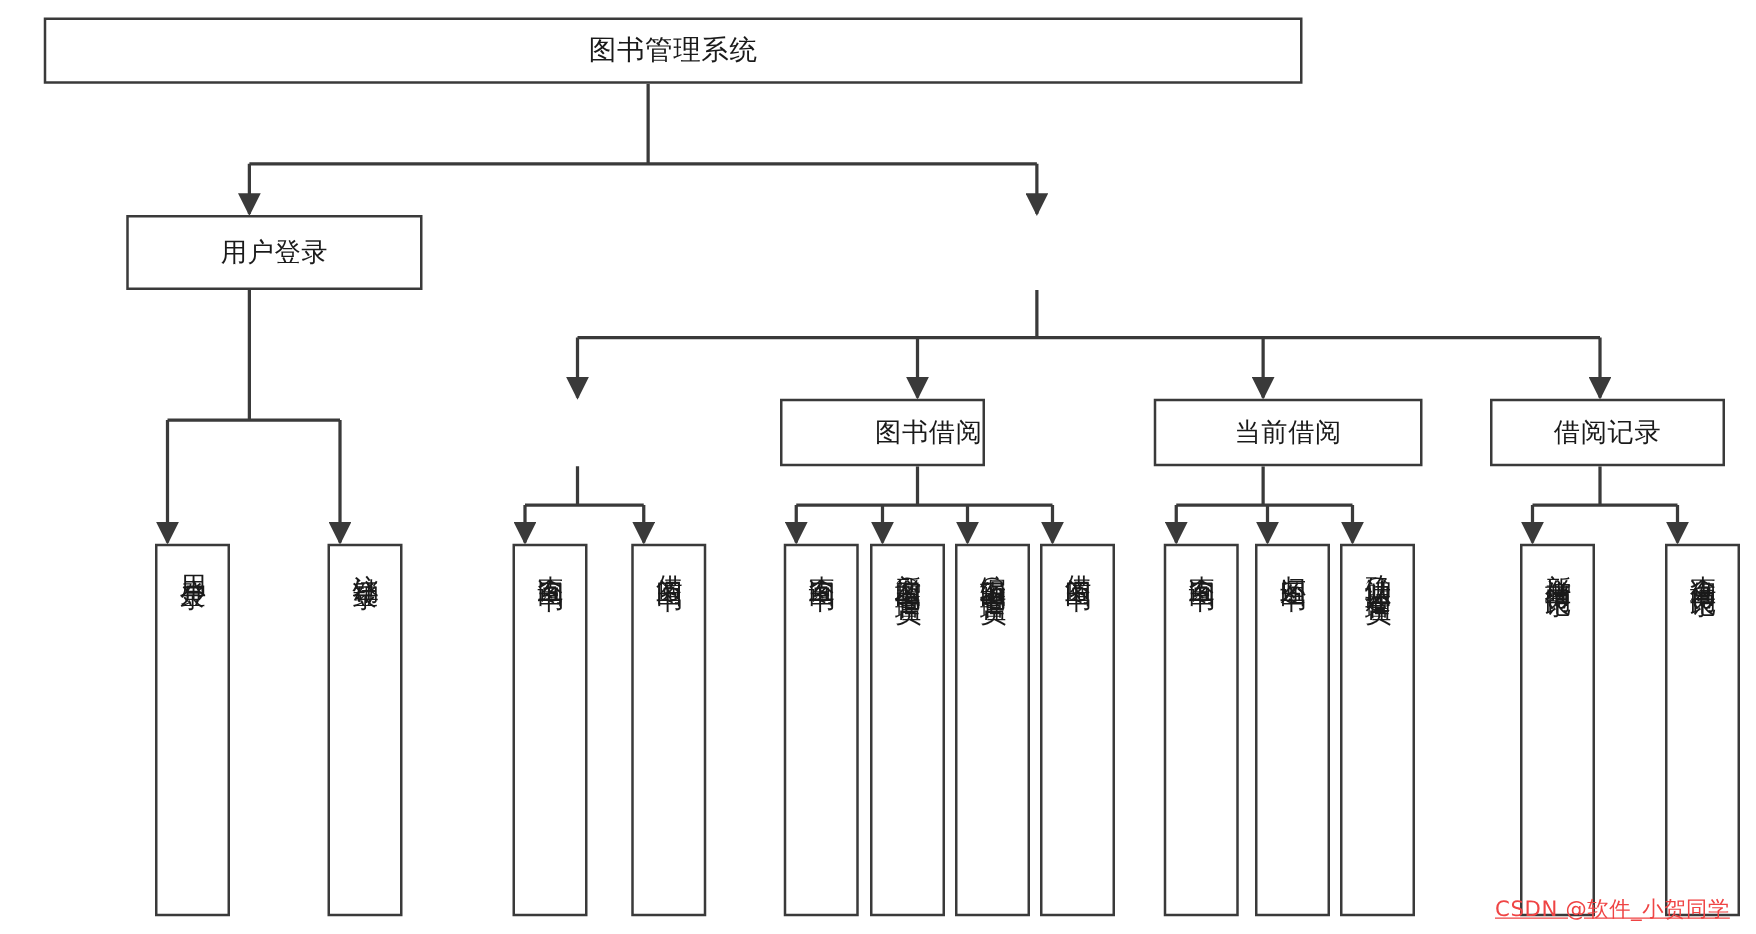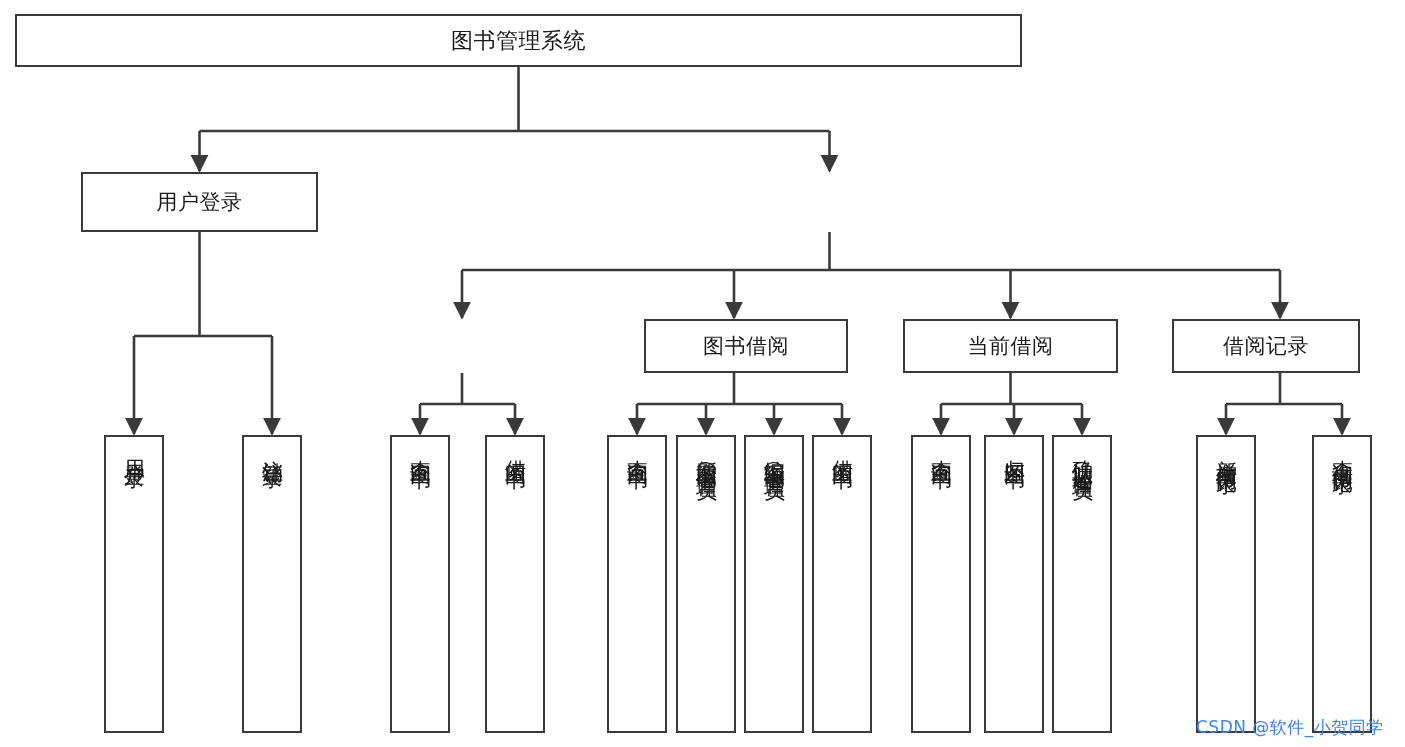--- a/index.html
+++ b/index.html
@@ -28,20 +28,21 @@
   }
   .node {
     position: absolute;
     box-sizing: border-box;
     background: #ffffff;
     border: 2px solid #3a3a3a;
     display: flex;
     align-items: center;
     justify-content: center;
     overflow: hidden;
+    margin-left: 20px;
   }
   .node .label {
     color: #1a1a1a;
     text-align: center;
     line-height: 1.18;
     letter-spacing: 0.5px;
     white-space: nowrap;
   }
   .node.horiz .label {
     font-size: 21px;
@@ -119,21 +120,21 @@
   </svg>
 
   <div class="node root horiz" style="left: 15px; top: 14px; width: 1007px; height: 53px;">
     <span class="label">图书管理系统</span>
   </div>
 
   <div class="node horiz" style="left: 81px; top: 172px; width: 237px; height: 60px;">
     <span class="label">用户登录</span>
   </div>
 
-  <div class="node horiz" style="left: 644px; top: 319px; width: 204px; height: 54px;">
+  <div class="node horiz" style="left: 604px; top: 319px; width: 164px; height: 54px; justify-content: flex-end;">
     <span class="label">图书借阅</span>
   </div>
   <div class="node horiz" style="left: 903px; top: 319px; width: 215px; height: 54px;">
     <span class="label">当前借阅</span>
   </div>
   <div class="node horiz" style="left: 1172px; top: 319px; width: 188px; height: 54px; justify-content: center;">
     <span class="label">借阅记录</span>
   </div>
 
   <div class="node vert" style="left: 104px; top: 435px; width: 60px; height: 298px;">
@@ -169,15 +170,15 @@
   <div class="node vert" style="left: 1052px; top: 435px; width: 60px; height: 298px;">
     <span class="label">确认归还（管理员）</span>
   </div>
   <div class="node vert" style="left: 1196px; top: 435px; width: 60px; height: 298px;">
     <span class="label">新增借阅记录</span>
   </div>
   <div class="node vert" style="left: 1312px; top: 435px; width: 60px; height: 298px;">
     <span class="label">查询借阅记录</span>
   </div>
 
-  <div class="watermark" style="left: 1196px; top: 716px; color: #3b82f6;">CSDN @软件_小贺同学</div>
+  <div class="watermark" style="left: 1196px; top: 716px; color: #ef4444; text-decoration: underline;">CSDN @软件_小贺同学</div>
 
 </div>
 
 </body></html>

